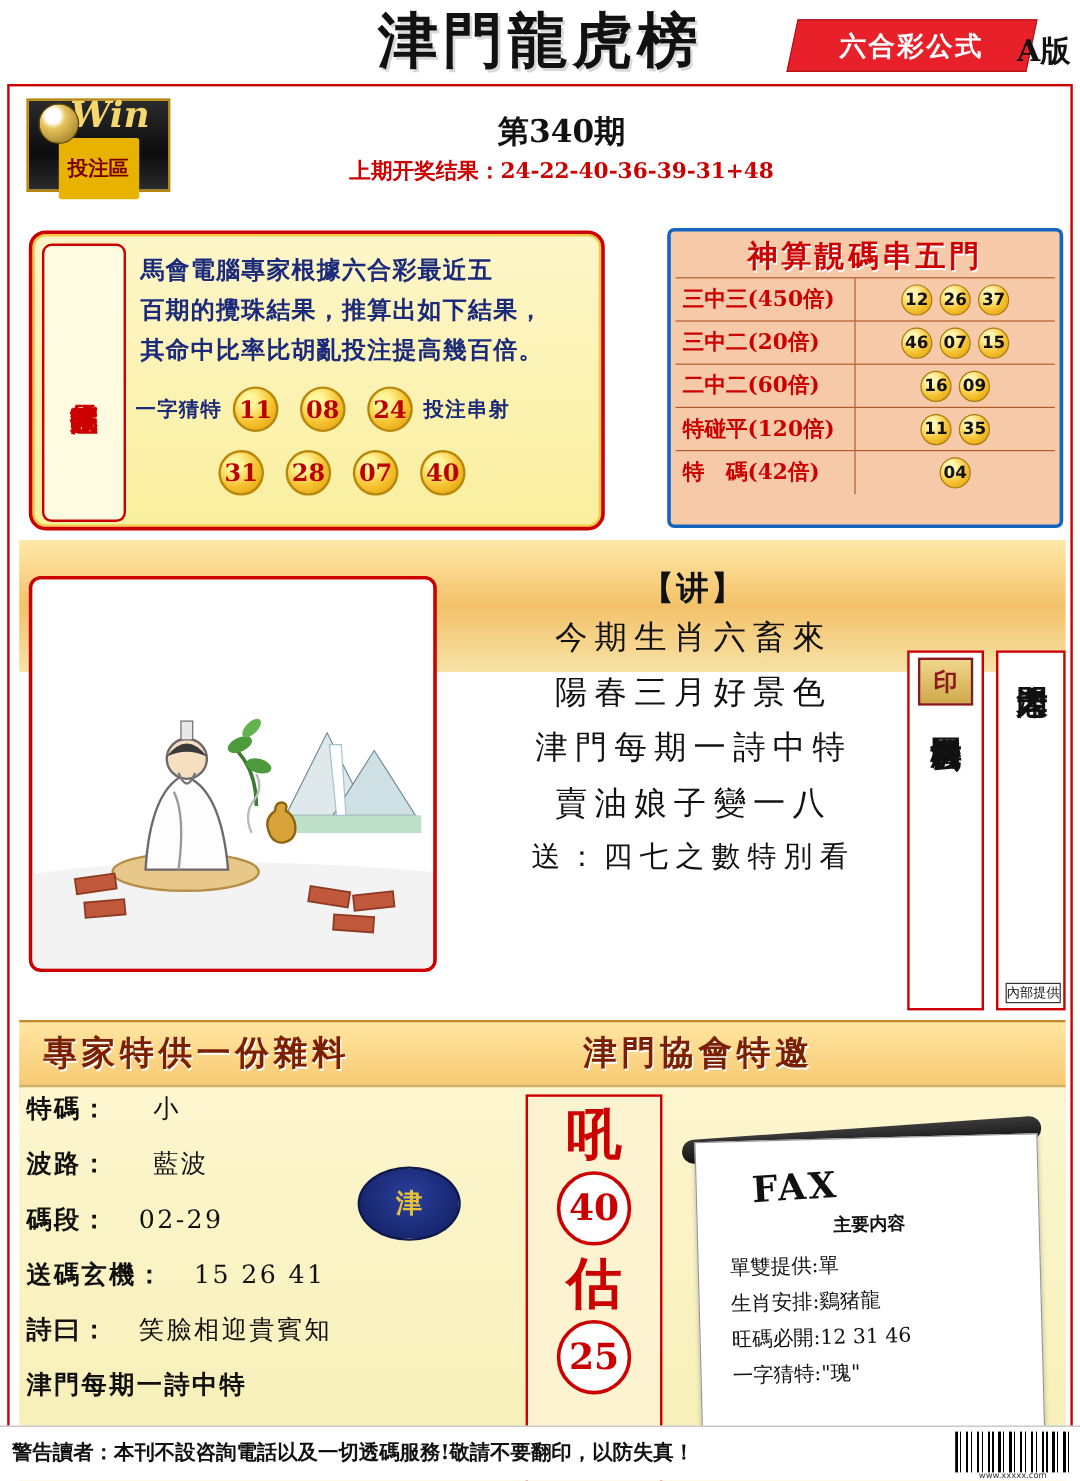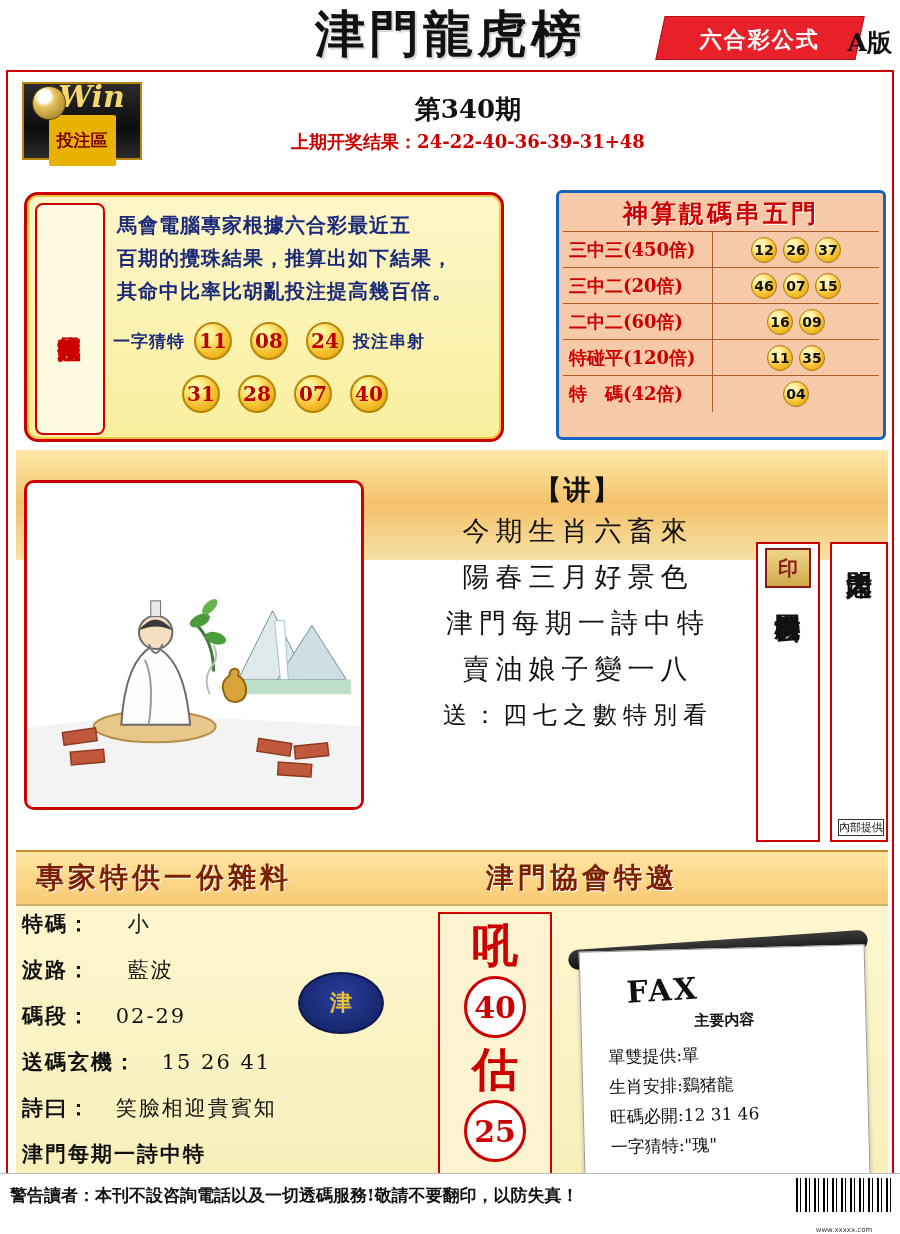--- a/index.html
+++ b/index.html
@@ -308,21 +308,21 @@
     font-family:"DejaVu Serif","Liberation Serif",serif;
   }
   .fax .fline {
     position:absolute; left:26px; width:250px;
     font-size:17px; color:#111; line-height:26px;
     font-family:"DejaVu Serif","Liberation Serif",serif;
   }
 
   
   .footer {
-    position:absolute; left:0; bottom:0; width:900px; height:61px;
+    position:absolute; left:0; bottom:0; width:900px; height:46px;
     background:#fff; border-top:1px solid #bbb;
   }
   .footer .warn {
     position:absolute; left:10px; top:10px;
     font-size:17px; color:#111; font-weight:bold;
     font-family:"DejaVu Serif","Liberation Serif",serif;
   }
   .barcode {
     position:absolute; right:8px; top:4px; width:96px; height:34px;
     background: repeating-linear-gradient(90deg,#000 0 2px,#fff 2px 4px,#000 4px 5px,#fff 5px 9px);

